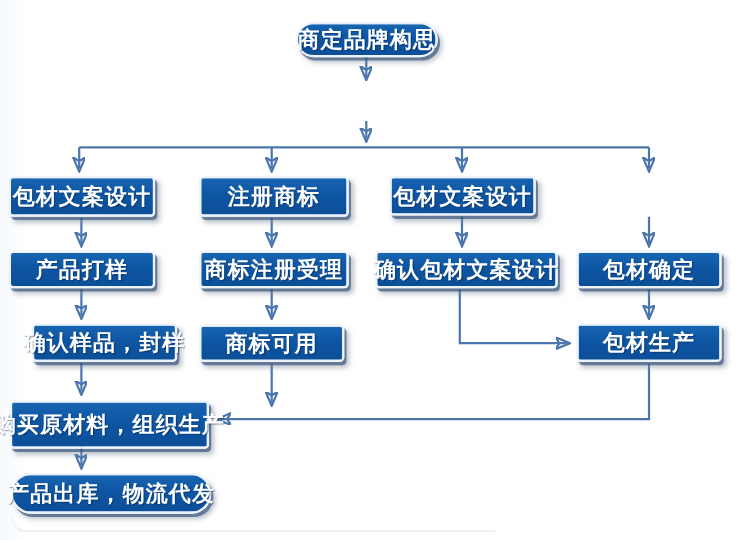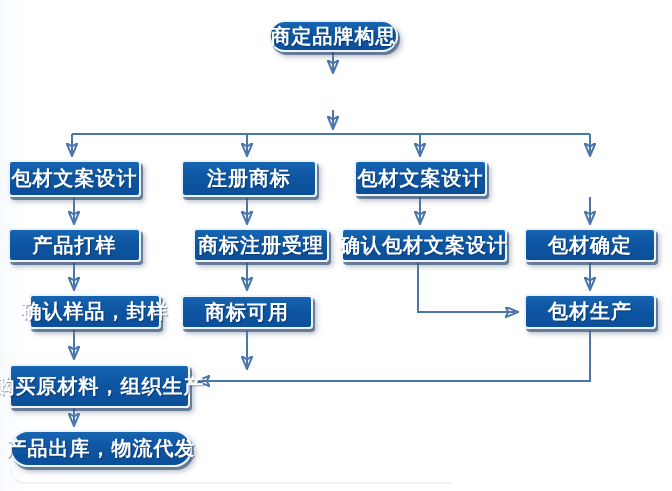--- a/index.html
+++ b/index.html
@@ -85,21 +85,21 @@
 
   <div class="node" style="left:8px;top:160px;width:133px;height:37px;">包材文案设计</div>
 
   <div class="node" style="left:354px;top:160px;width:133px;height:36px;">包材文案设计</div>
 
   <div class="node" style="left:181px;top:160px;width:136px;height:37px;">注册商标</div>
 
 
   <div class="node" style="left:8px;top:228px;width:133px;height:34px;">产品打样</div>
 
-  <div class="node" style="left:181px;top:228px;width:136px;height:34px;margin-left:12px;">商标注册受理</div>
+  <div class="node" style="left:181px;top:228px;width:136px;height:34px;">商标注册受理</div>
 
   <div class="node" style="left:341px;top:228px;width:166px;height:34px;text-align:right;">确认包材文案设计</div>
 
   <div class="node" style="left:524px;top:228px;width:132px;height:34px;">包材确定</div>
 
   <div class="node" style="left:9px;top:294px;width:132px;height:35px;margin-left:20px;">确认样品，封样</div>
 
   <div class="node" style="left:181px;top:295px;width:132px;height:34px;">商标可用</div>
 
   <div class="node" style="left:524px;top:294px;width:132px;height:35px;">包材生产</div>

